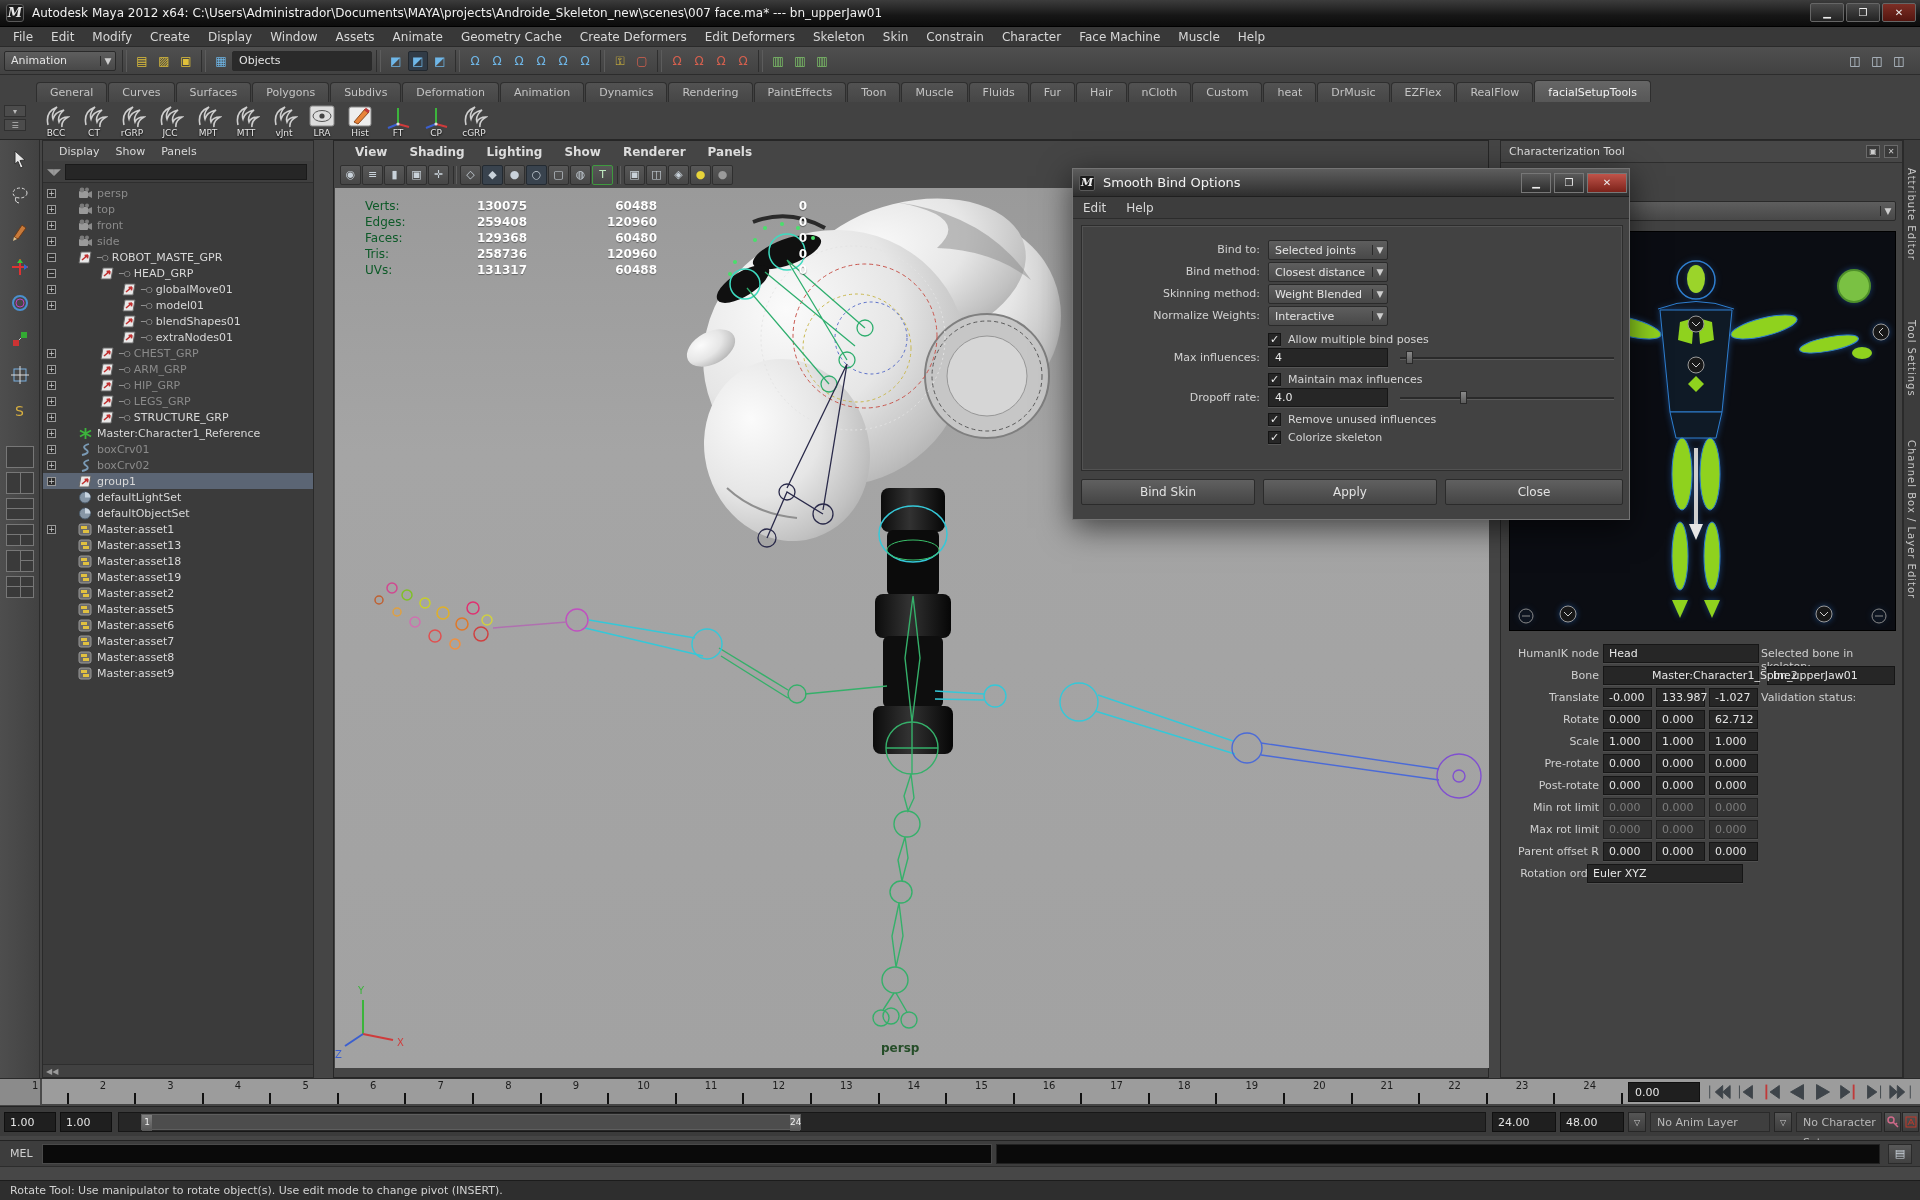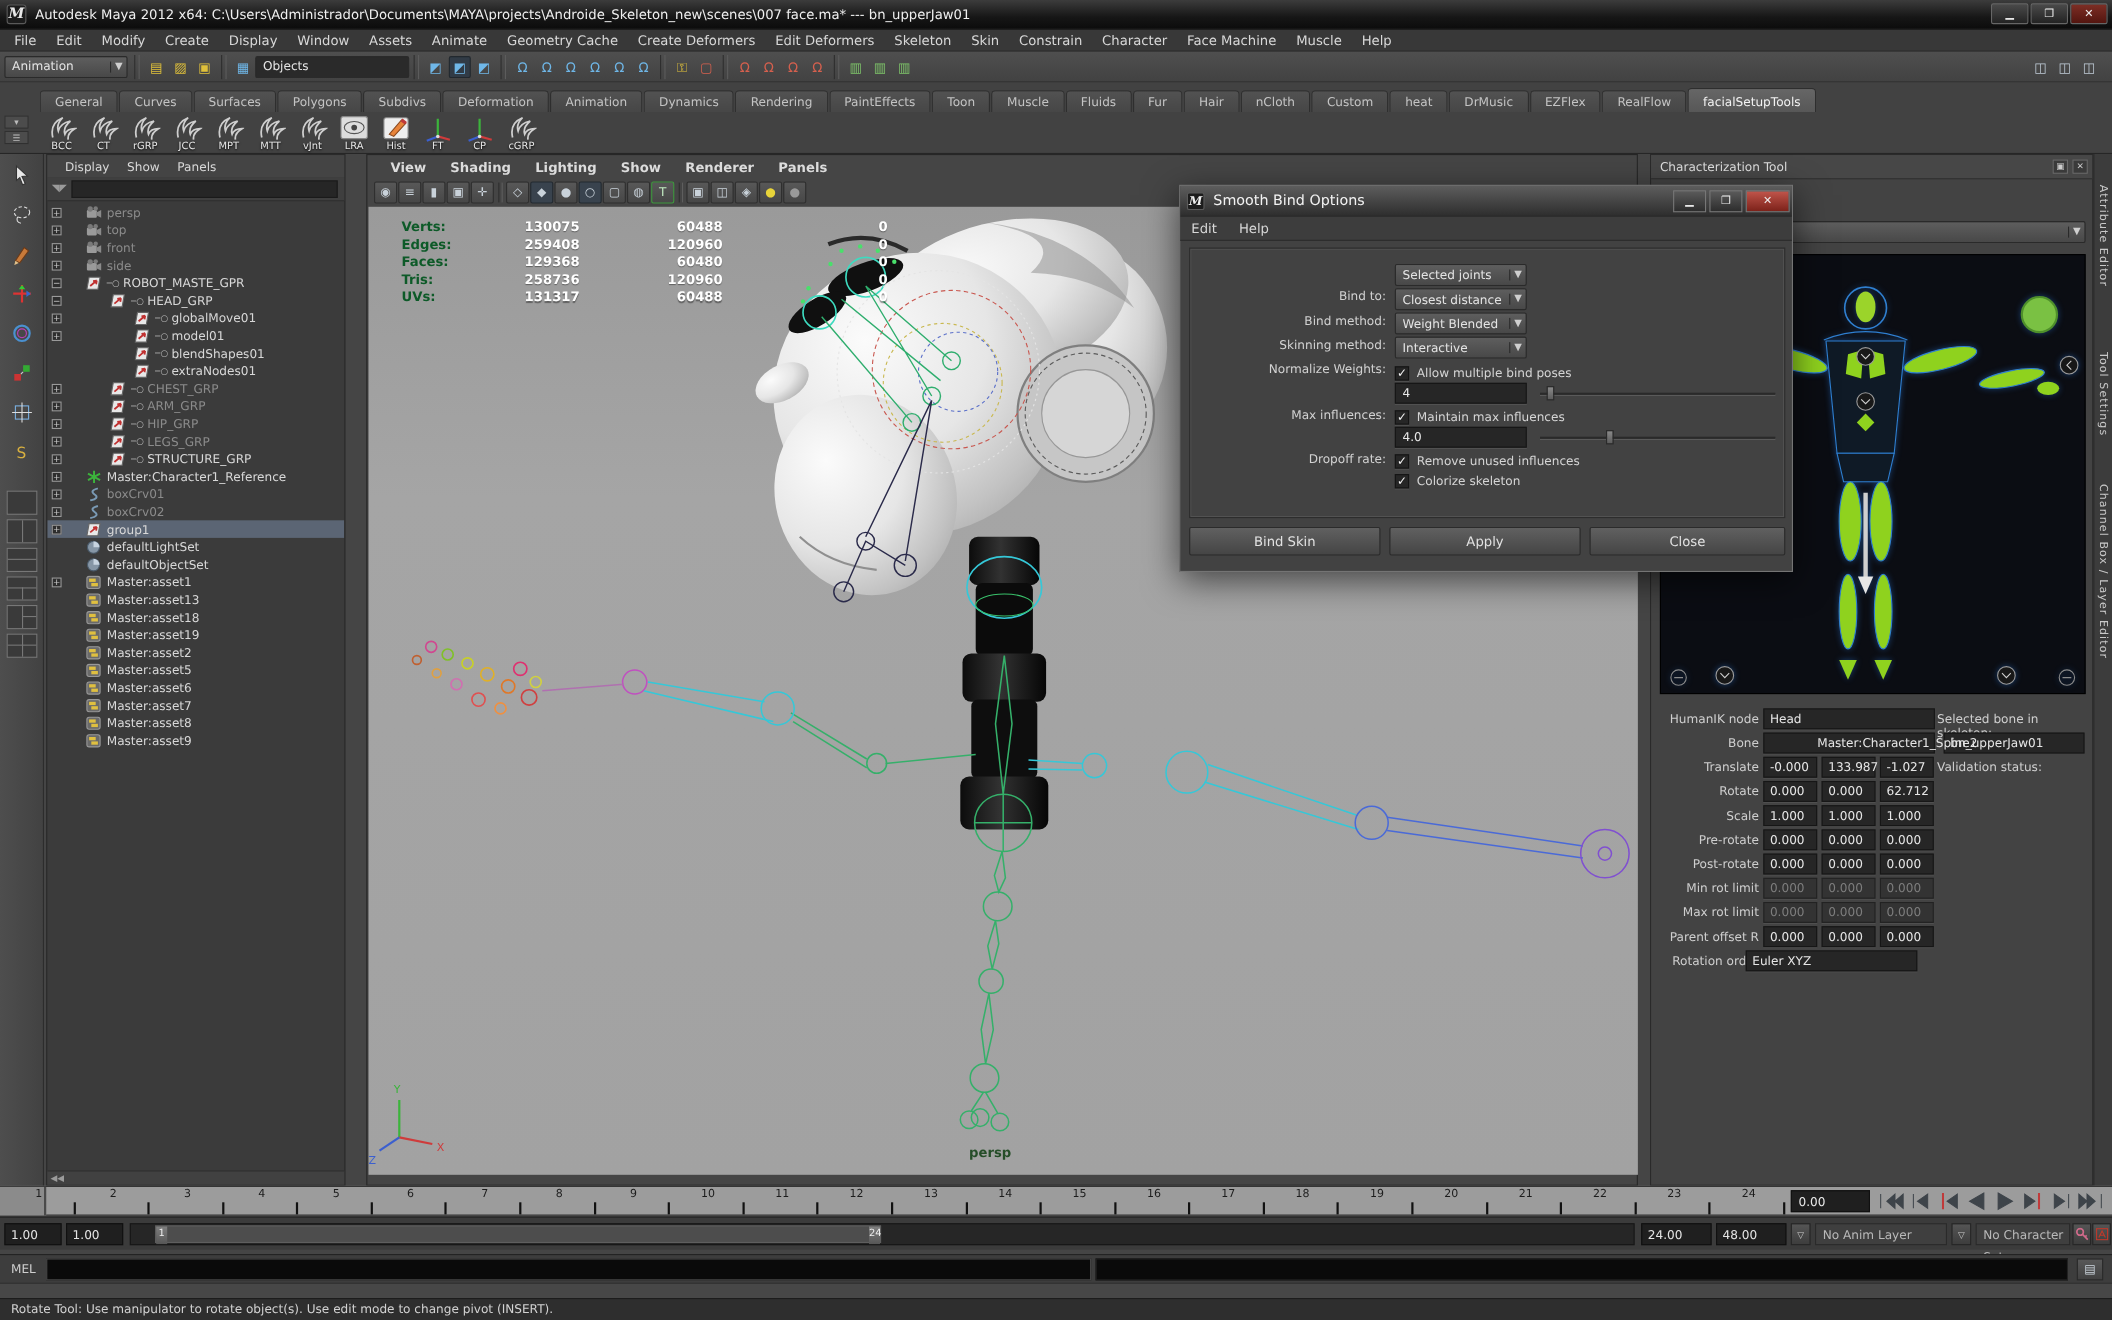--- a/index.html
+++ b/index.html
@@ -74,36 +74,36 @@
   .vp-menu { padding:0 11px; color:#dcdcdc; font-size:12px;font-weight:bold; }
   #vp-icons { display:flex; height:24px; align-items:center; padding-left:6px; }
   .vp-ic { width:21px; height:20px; margin-right:1px; background:linear-gradient(#585858,#474747); border:1px solid #2f2f2f; border-radius:2px; color:#c9d2da; font-size:11px; text-align:center; line-height:18px; }
   .vp-ic.pressed { background:#39434e; border-color:#232a31; }
   .vp-ic.greenframe { border-color:#3f9a3f; color:#bfe8bf; }
   .vp-ic.dot-y { color:#e8d43a; } .vp-ic.dot-g { color:#9a9a9a; }
   .vp-sep { width:4px; height:18px; margin:0 3px; border-left:1px solid #2e2e2e; border-right:1px solid #5e5e5e; }
   #vp-canvas { position:absolute; left:1px; top:47px; width:1154px; height:880px; background:linear-gradient(#9a9a9a,#a5a5a5 30%,#a2a2a2); overflow:hidden; }
   #hud { position:absolute; left:30px; top:10px; }
   .hud-row { display:flex; height:16px; align-items:center; }
-  .hud-label { width:52px; color:#0d5a28; font-weight:bold; font-size:12px; }
+  .hud-label { width:52px; color:#0d5a28; font-weight:normal; font-size:12px; }
   .hud-v { width:110px; text-align:right; color:#fff; font-weight:bold; font-size:12px; text-shadow:0 1px 1px rgba(0,0,0,.4); }
   .hud-v.c2 { width:130px; } .hud-v.c3 { width:150px; }
 
   
   #dialog { left:1072px; top:168px; width:558px; height:352px; background:#424242; border:1px solid #747474; box-shadow:0 8px 30px rgba(0,0,0,.6); z-index:50; }
   #dlg-title { height:28px; background:linear-gradient(#5d5d5d,#2e2e2e); display:flex; align-items:center; border-bottom:1px solid #1f1f1f; }
   #dlg-title .dlg-ic { width:16px; height:16px; margin:0 8px 0 6px; background:#1c1c1c; border:1px solid #5a5a5a; border-radius:2px; color:#eee; font-family:"DejaVu Serif",serif; font-style:italic; font-weight:bold; font-size:11px; text-align:center; line-height:14px; }
   #dlg-title .dlg-txt { color:#f2f2f2; font-size:13px; flex:1; }
   .dlg-wbtn { width:30px; height:20px; margin-right:3px; background:linear-gradient(#5a5a5a,#2d2d2d); border:1px solid #777; color:#eee; font-size:10px; text-align:center; line-height:18px; }
   .dlg-wbtn.close { width:40px; background:linear-gradient(#c0544a,#7c221a); margin-right:2px; }
   #dlg-menus { height:22px; display:flex; align-items:center; background:#3d3d3d; border-bottom:1px solid #2c2c2c; }
   .dlg-menu { padding:0 10px; color:#d8d8d8; font-size:12px; }
   #dlg-body { position:absolute; left:8px; top:56px; width:542px; height:246px; border:1px solid #2d2d2d; box-shadow:inset 0 0 0 1px #525252; }
   .dlg-row { position:absolute; left:0; width:100%; height:20px; }
-  .dlg-label { position:absolute; right:364px; width:200px; text-align:right; color:#d2d2d2; font-size:11px; line-height:20px;margin-top:20px; }
+  .dlg-label { position:absolute; right:364px; width:200px; text-align:right; color:#d2d2d2; font-size:11px; line-height:20px; }
   .dlg-combo { position:absolute; left:186px; width:120px; }
   .dlg-field { position:absolute; left:186px; width:120px; height:19px; background:#262626; border:1px solid #161616; box-shadow:0 1px 0 #555; color:#e8e8e8; font-size:11px; line-height:18px; padding-left:6px; }
   .dlg-slider { position:absolute; left:318px; width:214px; height:19px; }
   .dlg-slider .groove { position:absolute; left:0; right:0; top:9px; height:2px; background:#2a2a2a; box-shadow:0 1px 0 #5a5a5a; }
   .dlg-slider .handle { position:absolute; top:3px; width:7px; height:13px; background:linear-gradient(#8a8a8a,#5c5c5c); border:1px solid #2a2a2a; }
   .dlg-check { position:absolute; left:186px; height:18px; display:flex; align-items:center; }
   .dlg-check .box { width:13px; height:13px; background:#262626; border:1px solid #141414; box-shadow:0 1px 0 #555; color:#f0f0f0; font-size:11px; line-height:12px; text-align:center; margin-right:7px; }
   .dlg-check .cl { color:#d5d5d5; font-size:11px; }
   .dlg-btn { position:absolute; top:310px; height:26px; background:linear-gradient(#606060,#454545); border:1px solid #2b2b2b; border-radius:2px; color:#e2e2e2; font-size:12px; text-align:center; line-height:24px; }
 

